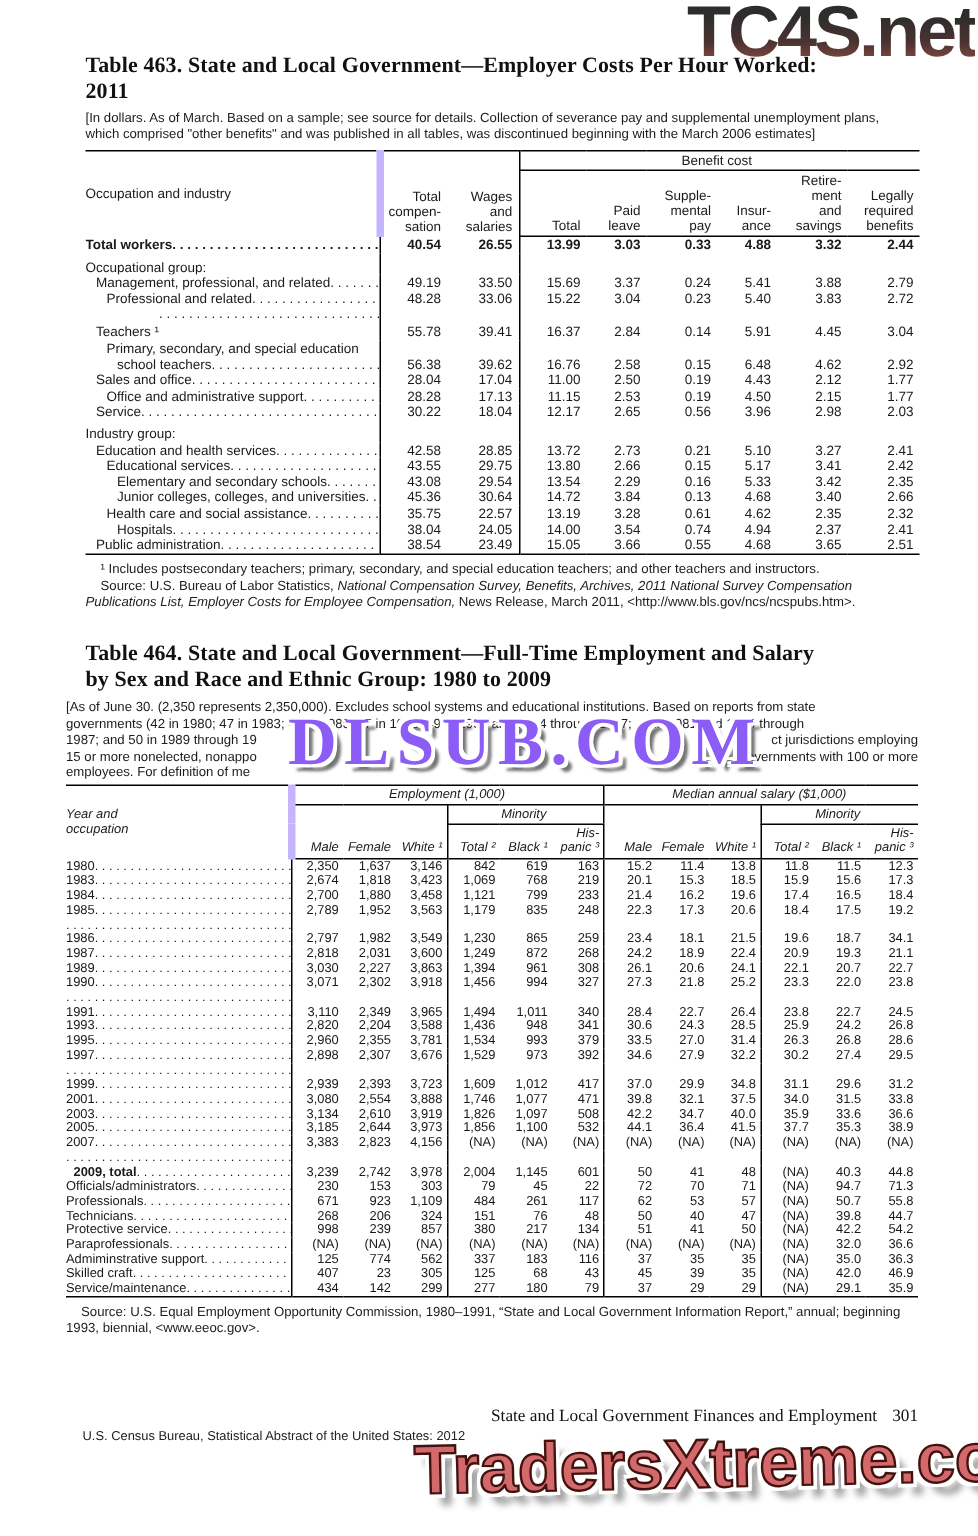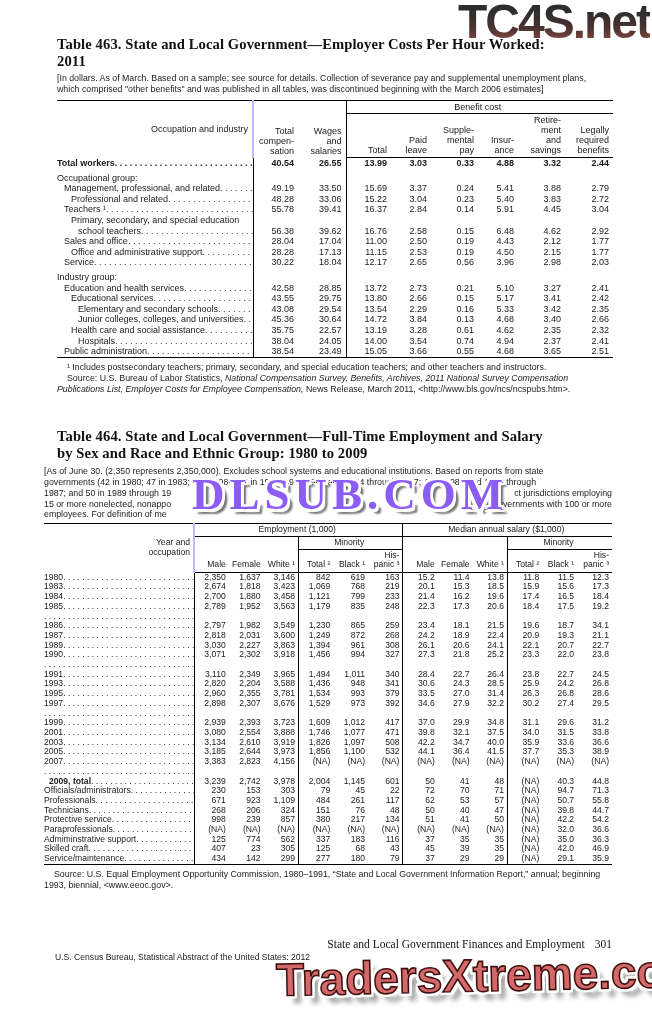--- a/index.html
+++ b/index.html
@@ -26,21 +26,21 @@
   .tbl-title{font-family:"Liberation Serif",serif;font-weight:bold;font-size:14.6px;
              line-height:1.16;white-space:pre-line;letter-spacing:.1px;color:#111;}
   .headnote{margin-top:3px;font-size:8.8px;line-height:1.26;color:#1c1c1c;}
   .footnotes{margin-top:4px;font-size:8.8px;line-height:1.25;color:#1c1c1c;}
   .footnotes p{margin:0;text-indent:10px;}
   
   table{border-collapse:collapse;table-layout:fixed;
         border-top:1.2px solid #000;border-bottom:1.2px solid #000;}
   th{font-weight:normal;vertical-align:bottom;text-align:right;
      padding:1px 4px 2px 0;white-space:pre-line;}
-  th.stub-h{text-align:right;vertical-align:middle;border-right:2px solid #c4b5fd;}
+  th.stub-h{text-align:left;vertical-align:middle;border-right:5px solid #c4b5fd;}
   th.group-h{text-align:center;border-bottom:1px solid #000;padding-bottom:1px;}
   th.blank-h{border-bottom:none;}
   tr.cols th{border-bottom:1.2px solid #000;}
   td{padding:0;vertical-align:bottom;}
   td.num{text-align:right;padding-right:4px;}
   td.stub{border-right:1px solid #000;overflow:hidden;}
   .stubwrap{display:flex;overflow:hidden;}
   .lbl{white-space:nowrap;}
   .leader{flex:1;overflow:hidden;white-space:nowrap;}
   .leader::after{content:" . . . . . . . . . . . . . . . . . . . . . . . . . . . . . . . . . . . . . . . . . . . . . . . . . . . . . . . . .";}
@@ -55,21 +55,21 @@
   #t463-table th{line-height:10px;font-size:9px;}
   #t463-table td{line-height:10.6px;}
   #t463-table tbody td{height:10.6px;}
   
   .t464{position:absolute;left:44px;top:428px;width:568px;}
   .t464 .tbl-title{margin-left:13px;}
   .note464{margin-top:4px;font-size:8.8px;line-height:10.9px;color:#1c1c1c;}
   .note464 .nline{white-space:nowrap;overflow:hidden;}
   .note464 .split{display:flex;justify-content:space-between;}
   #t464-table{width:568px;margin-top:3px;font-size:8.6px;}
-  #t464-table th{line-height:9.6px;font-size:8.6px;padding-right:3px;}
+  #t464-table th{line-height:9.6px;font-size:8.6px;padding-right:3px;font-style:italic;}
   #t464-table td{line-height:9.7px;}
   #t464-table td.num{padding-right:3px;}
   .wm-mid{position:absolute;left:148px;top:40px;}
   
   .footer-head{position:absolute;top:938px;left:0;width:612px;text-align:right;
                font-family:"Liberation Serif",serif;font-size:11.5px;color:#111;}
   .footer-head .pg{display:inline-block;margin-left:10px;}
   .footer-credit{position:absolute;top:952px;left:55px;font-size:8.6px;color:#222;
                  font-family:"Liberation Sans",sans-serif;}
 </style>
@@ -192,21 +192,21 @@
             <td class="num">3.04</td>
             <td class="num">0.23</td>
             <td class="num">5.40</td>
             <td class="num">3.83</td>
             <td class="num">2.72</td>
           </tr>
 
           <tr>
             <td class="stub">
               <div class="stubwrap">
-                <span class="lbl" style="padding-left: 7px;">Teachers ¹</span>
+                <span class="lbl" style="padding-left: 7px; margin-top: 12px;">Teachers ¹</span>
                 <span class="leader"></span>
               </div>
             </td>
             <td class="num">55.78</td>
             <td class="num">39.41</td>
             <td class="num bL">16.37</td>
             <td class="num">2.84</td>
             <td class="num">0.14</td>
             <td class="num">5.91</td>
             <td class="num">4.45</td>

